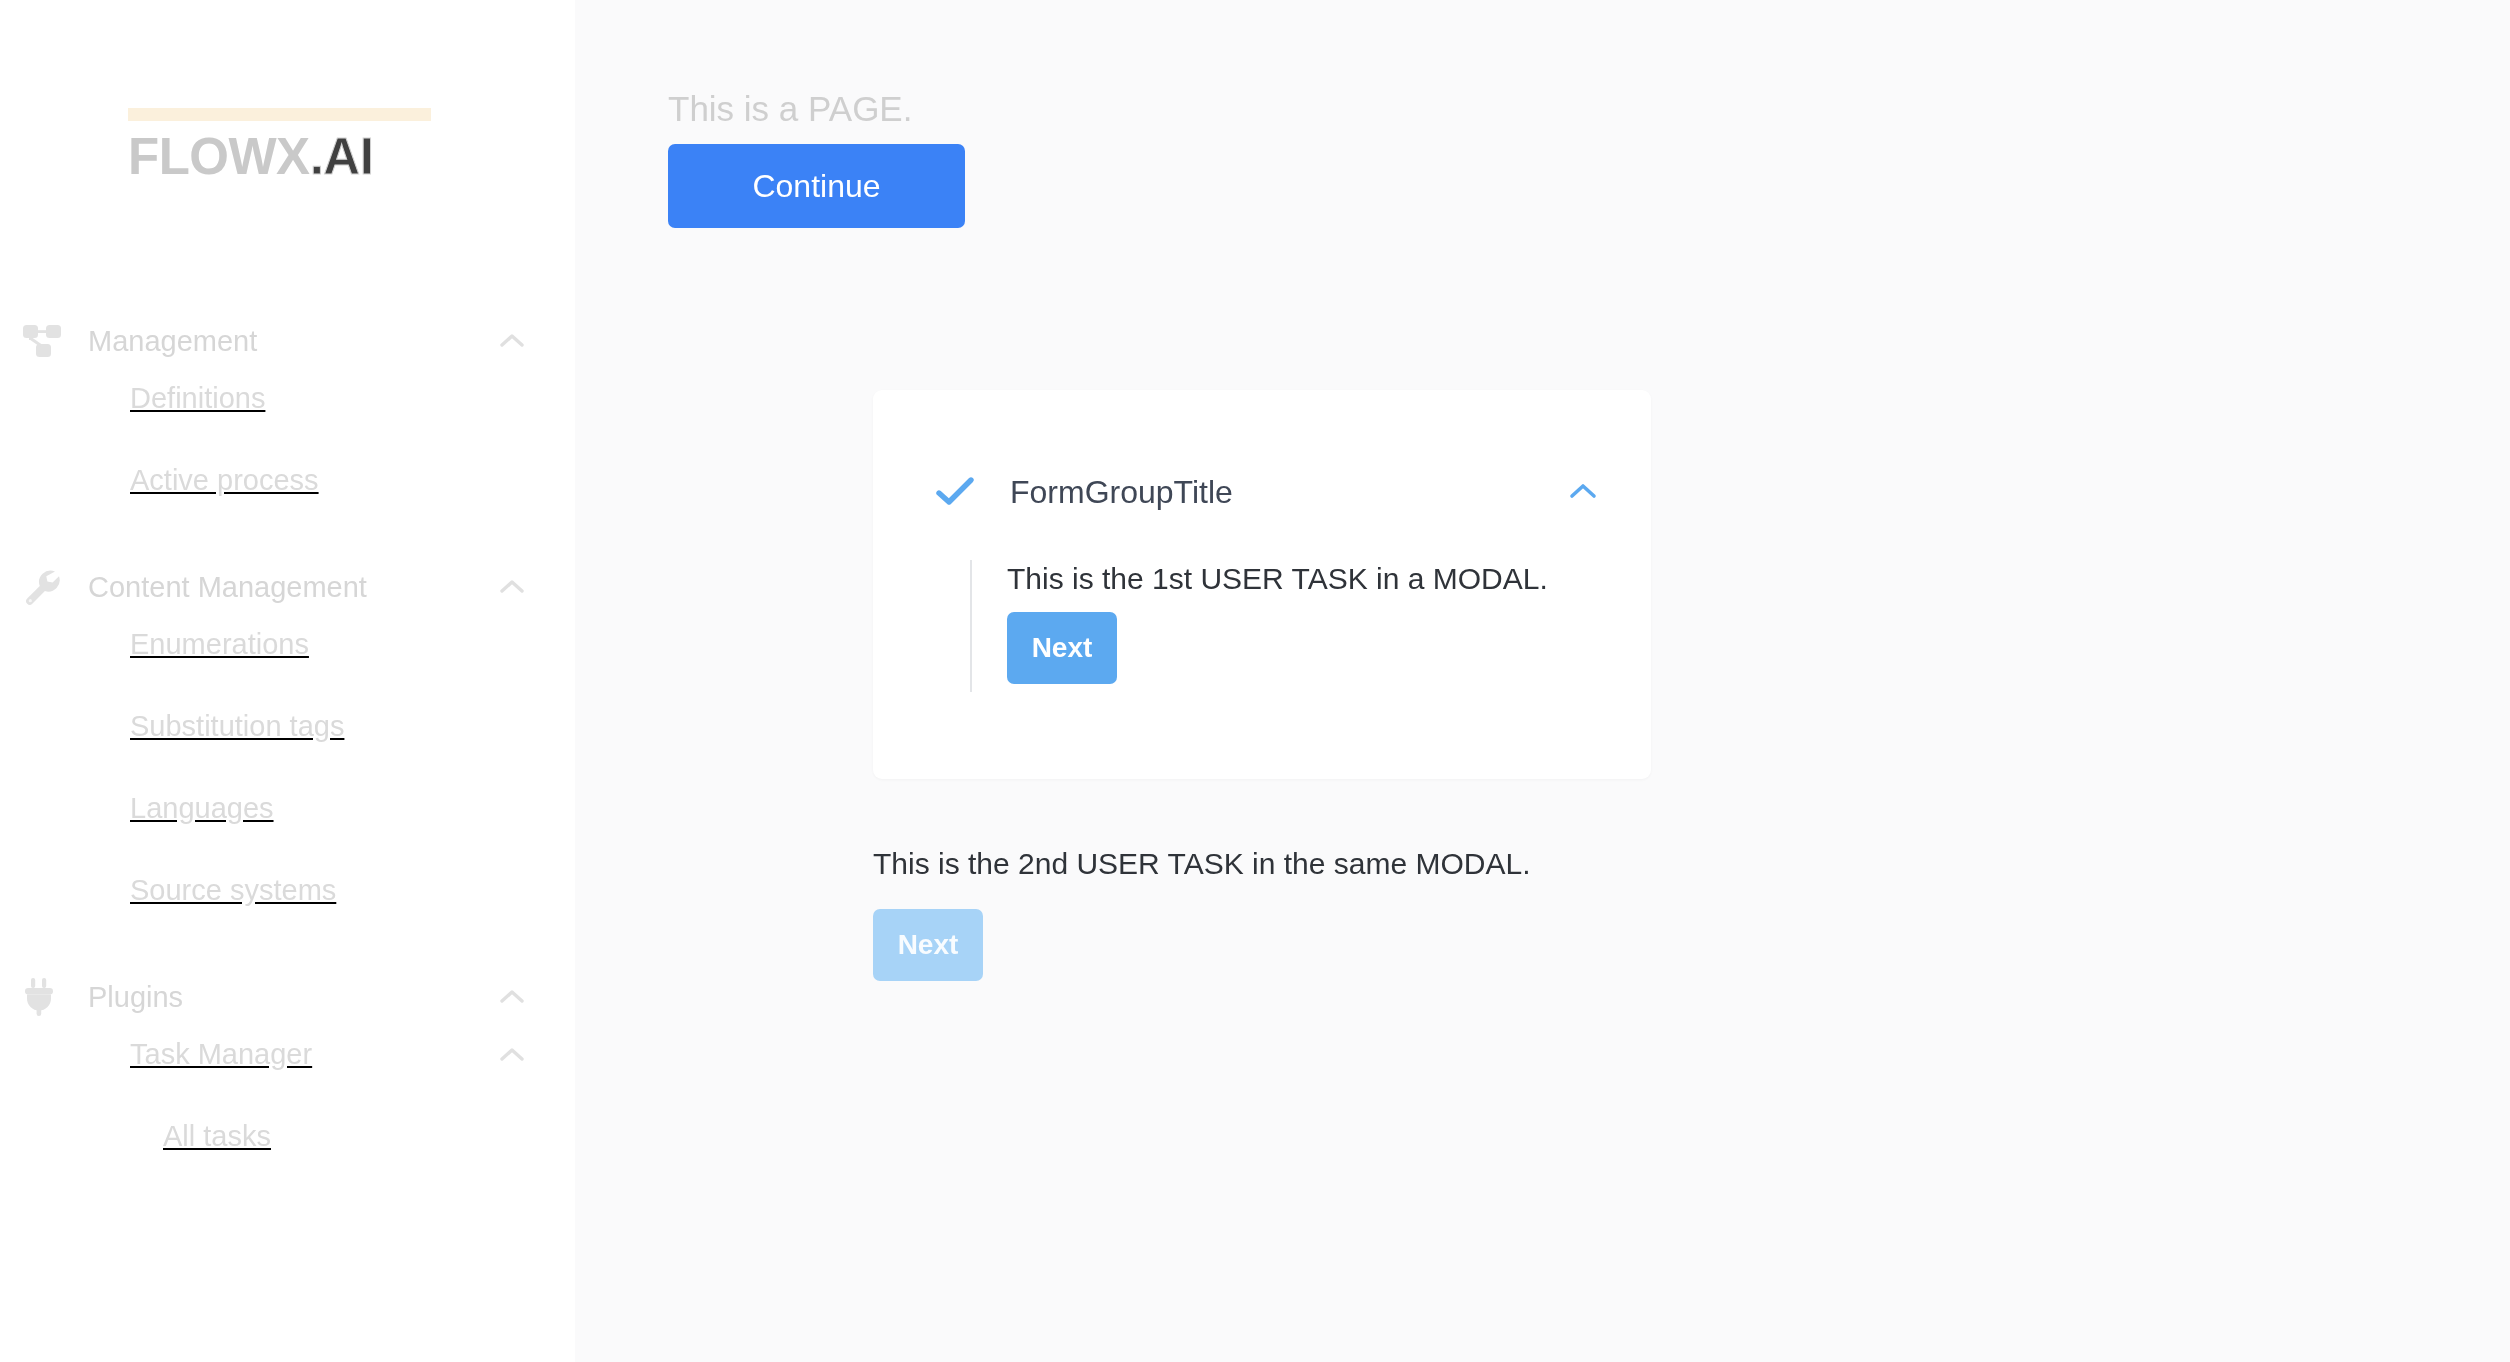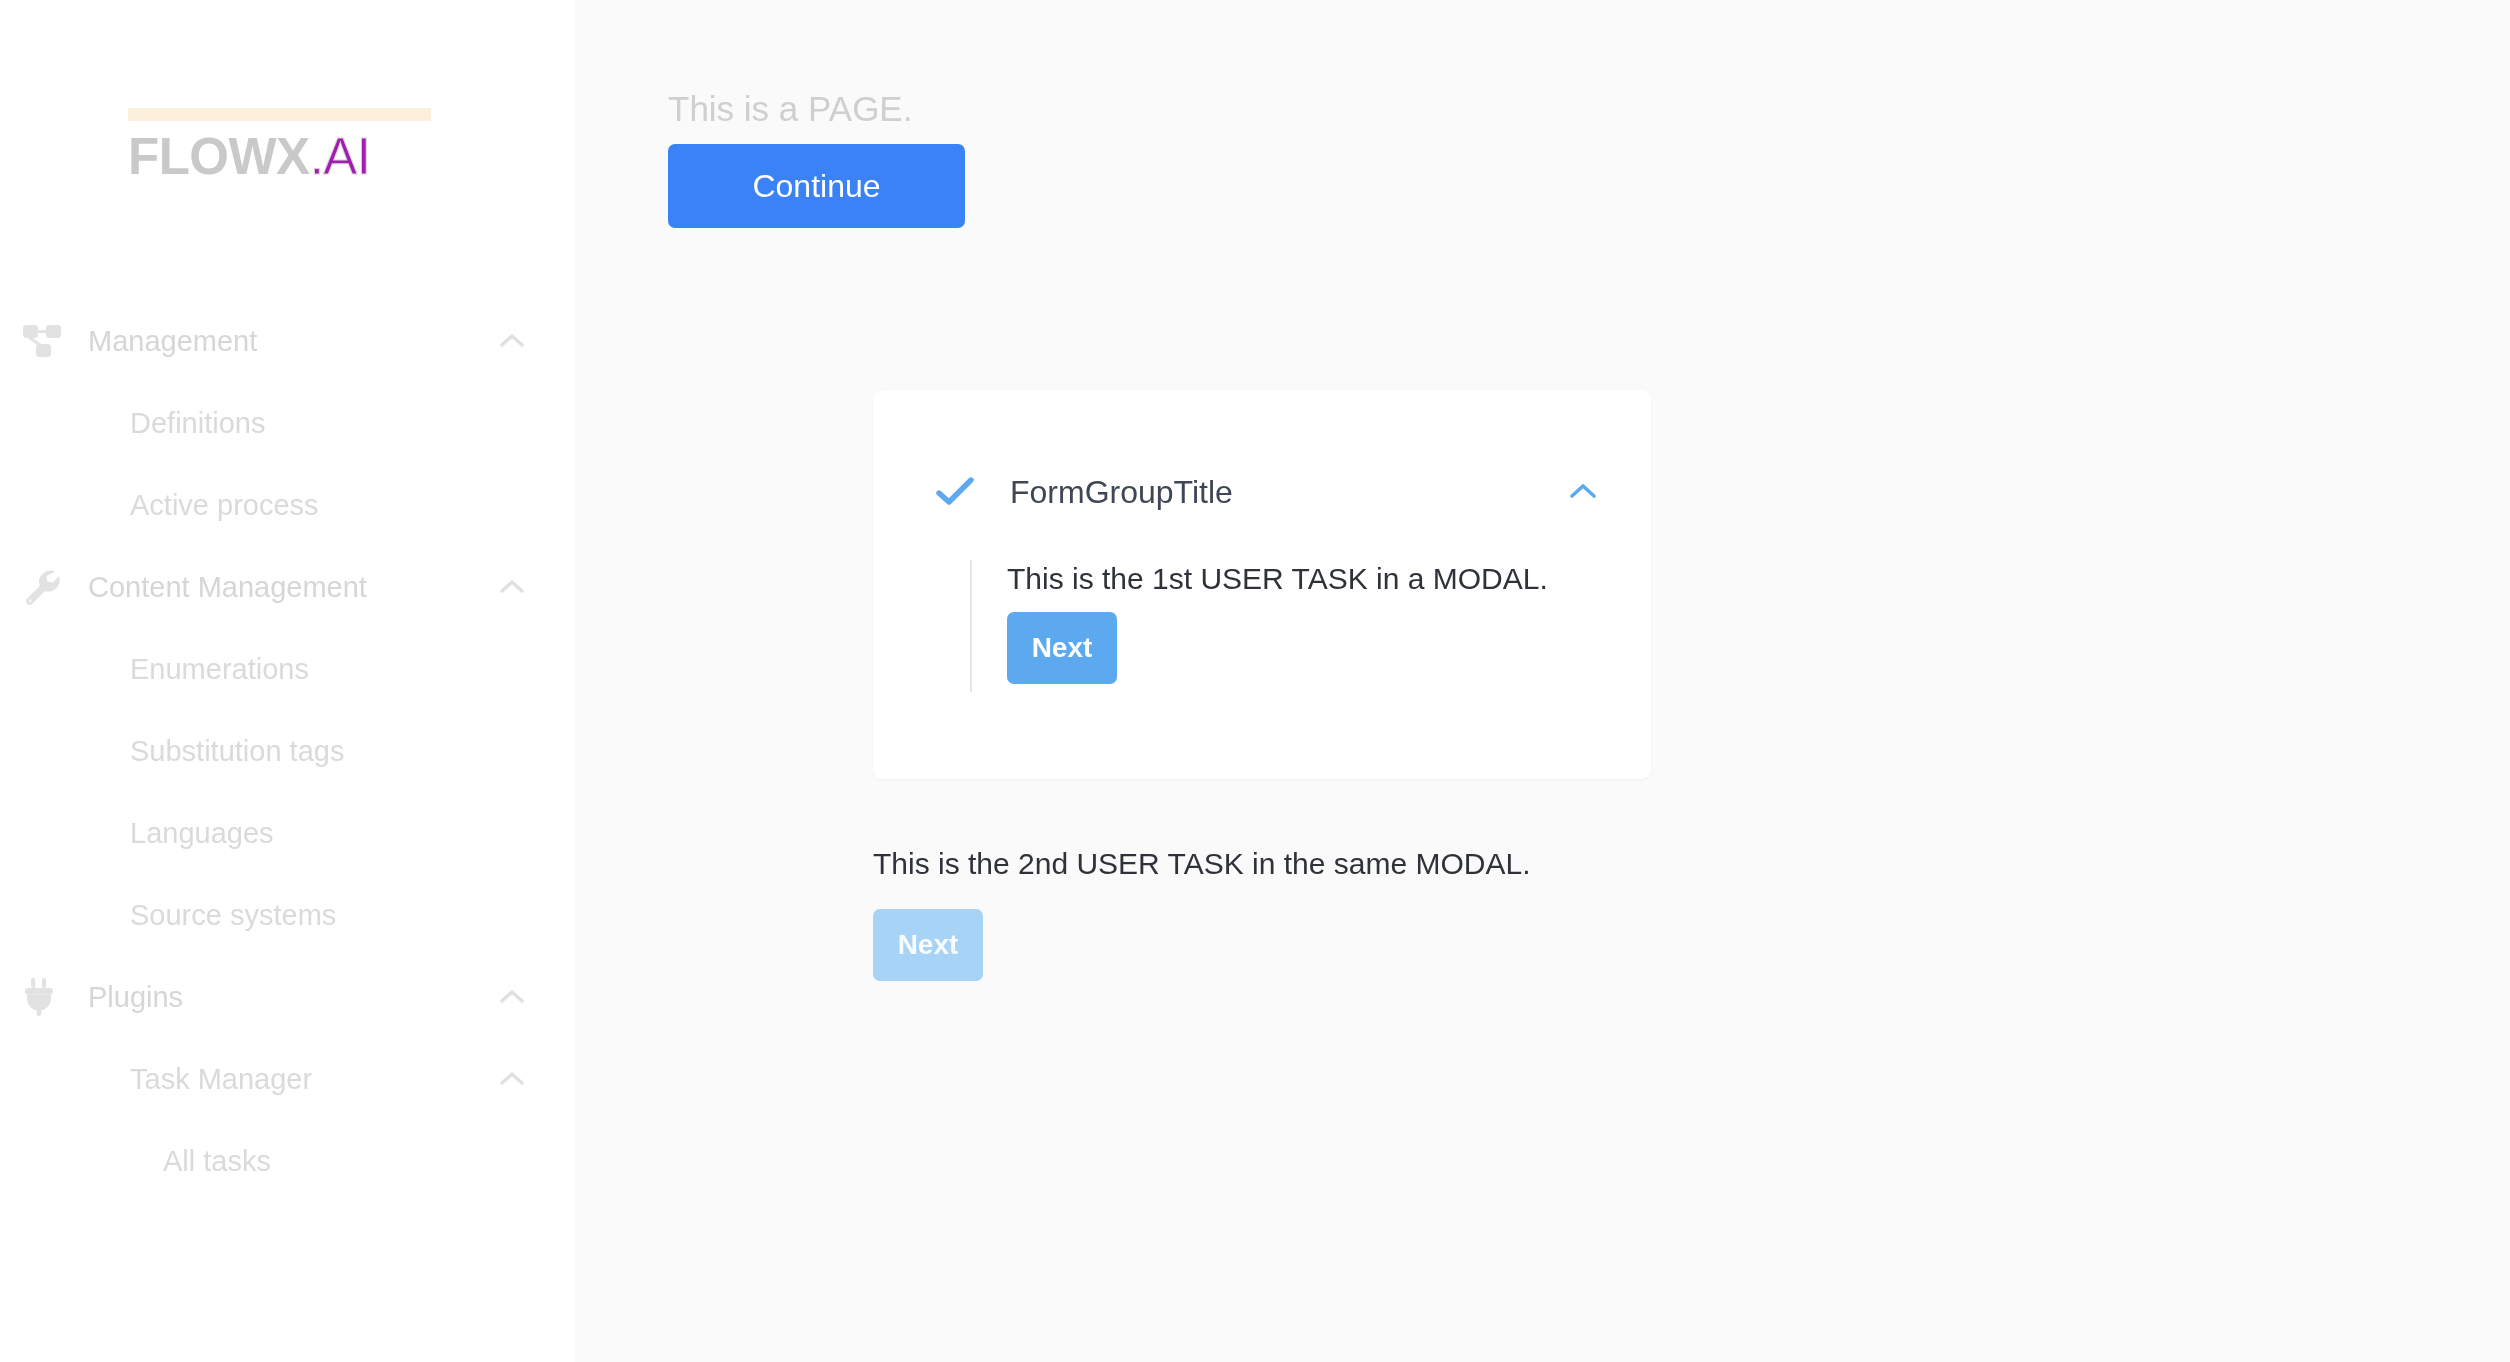--- a/index.html
+++ b/index.html
@@ -48,22 +48,22 @@
     letter-spacing: -0.5px;
     white-space: nowrap;
     display: flex;
     align-items: baseline;
   }
   .logo-main {
     font-weight: 700;
     color: #c9c9c9;
   }
   .logo-suffix {
-    font-weight: 400;
-    color: #a21caf;
+    font-weight: 700;
+    color: #404040;
     -webkit-text-stroke: 1px #d2d2d2;
   }
 
   .nav {
     position: absolute;
     left: 0;
     top: 300px;
     width: 575px;
   }
 
@@ -96,25 +96,25 @@
     width: 34px;
     height: 34px;
     flex: 0 0 34px;
     display: flex;
     align-items: center;
     justify-content: center;
   }
 
   .nav-sub {
     display: flex;
-    align-items: center;
     height: 82px;
     padding-left: 130px;
     padding-right: 46px;
     cursor: pointer;
+    text-decoration: underline;
   }
   .nav-sub .nav-label {
     font-size: 29px;
     color: #dadada;
     font-weight: 400;
     white-space: nowrap;
     flex: 1 1 auto;
   }
 
   .nav-sub.level2 { padding-left: 130px; }

